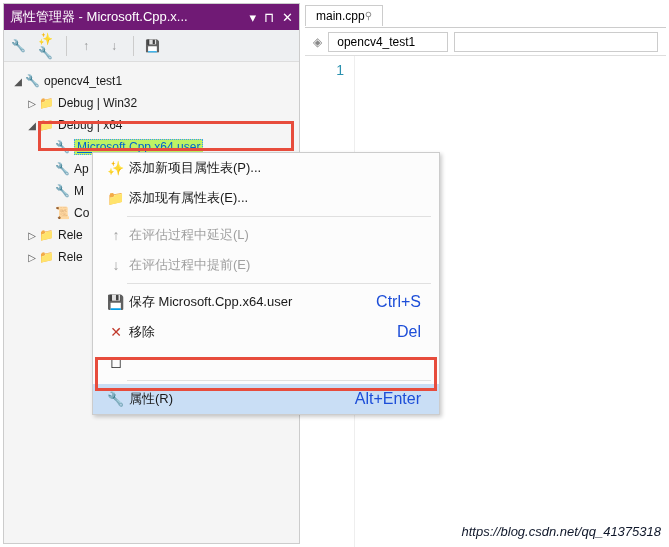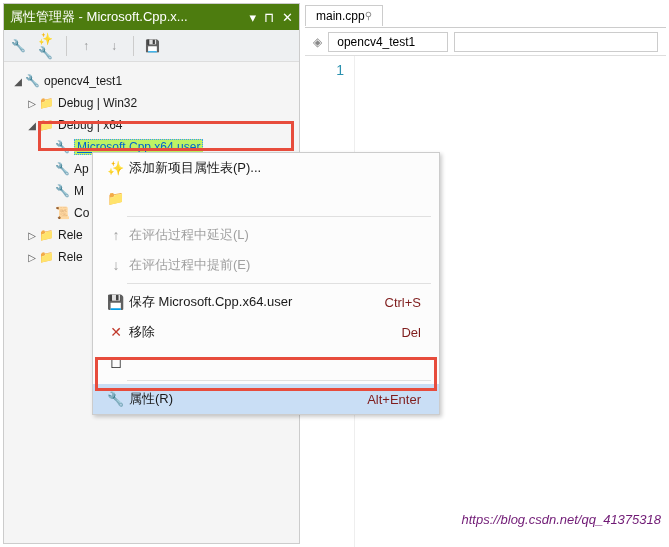--- a/index.html
+++ b/index.html
@@ -1,19 +1,19 @@
 <!DOCTYPE html>
 <html><head>
   <meta charset="utf-8">
   <style>
     * { box-sizing: border-box; margin: 0; padding: 0; font-family: "Microsoft YaHei", "Segoe UI", sans-serif; }
     body { width: 669px; height: 547px; background: #fff; overflow: hidden; position: relative; font-size: 12px; }
     
     .panel { position: absolute; left: 3px; top: 3px; width: 297px; height: 541px; border: 1px solid #ccc; background: #f5f5f5; }
-    .panel-header { background: #4d7c0f; color: #fff; height: 26px; display: flex; align-items: center; padding: 0 6px; font-size: 13px; }
+    .panel-header { background: #701a75; color: #fff; height: 26px; display: flex; align-items: center; padding: 0 6px; font-size: 13px; }
     .panel-title { flex: 1; white-space: nowrap; overflow: hidden; text-overflow: ellipsis; }
     .panel-header-icons { display: flex; gap: 8px; align-items: center; }
     .panel-header-icons span { cursor: pointer; }
     
     .toolbar { height: 32px; background: #eef0f2; display: flex; align-items: center; padding: 0 6px; gap: 10px; border-bottom: 1px solid #ddd; }
     .toolbar-icon { width: 18px; height: 18px; display: flex; align-items: center; justify-content: center; cursor: pointer; }
     .toolbar-sep { width: 1px; height: 20px; background: #ccc; }
     .disabled { opacity: 0.4; cursor: default; }
     
     .tree { padding: 8px 4px; background: #f5f5f5; font-size: 12px; color: #1a1a1a; }
@@ -36,28 +36,28 @@
     .editor-dd2 { flex: 1; border: 1px solid #ccc; height: 20px; background: #fff; }
     .gutter { width: 50px; text-align: right; padding: 6px 10px 0 0; color: #2b91af; font-size: 14px; font-family: Consolas, monospace; border-right: 1px solid #eee; float: left; height: 100%; }
     
     .context-menu { position: absolute; left: 92px; top: 152px; width: 348px; background: #fcfcfc; border: 1px solid #ccc; box-shadow: 2px 2px 4px rgba(0,0,0,0.2); z-index: 100; }
     .menu-item { display: flex; align-items: center; height: 30px; padding: 0 10px; font-size: 13px; }
     .menu-item.enabled { color: #1a1a1a; cursor: pointer; }
     .menu-item.menu-disabled { color: #a0a0a0; }
     .menu-item.highlighted { background: #c9def5; }
     .menu-icon { width: 26px; text-align: center; font-size: 14px; }
     .menu-label { flex: 1; }
-    .menu-shortcut { color: #7f1d1d; font-size: 13px; padding-right: 8px; }
+    .menu-shortcut { color: #1d4ed8; font-size: 16px; padding-right: 8px; }
     .menu-sep { height: 1px; background: #e0e0e0; margin: 3px 8px 3px 34px; }
     
     .red-box { position: absolute; border: 3px solid #e74c3c; pointer-events: none; z-index: 200; }
     .red-box-1 { left: 38px; top: 121px; width: 256px; height: 30px; }
     .red-box-2 { left: 95px; top: 357px; width: 342px; height: 34px; }
     
-    .watermark { position: absolute; right: 8px; bottom: 20px; color: #701a75; font-size: 13px; font-style: italic; }
+    .watermark { position: absolute; right: 8px; bottom: 8px; color: #0f172a; font-size: 13px; font-style: italic; }
     
     .folder-icon { color: #d4a017; }
     .wrench-icon-dark { color: #444; }
     .scroll-icon { color: #888; }
   </style>
 </head>
 <body>
 
 <div class="panel">
   <div class="panel-header">
@@ -143,20 +143,21 @@
   </div>
 </div>
 
 <div class="context-menu">
   <div class="menu-item enabled">
     <span class="menu-icon">✨</span>
     <span class="menu-label">添加新项目属性表(P)...</span>
   </div>
   <div class="menu-item enabled">
     <span class="menu-icon">📁</span>
+    <span class="menu-label">添加现有属性表(E)...</span>
   </div>
   <div class="menu-sep"></div>
   <div class="menu-item menu-disabled">
     <span class="menu-icon">↑</span>
     <span class="menu-label">在评估过程中延迟(L)</span>
   </div>
   <div class="menu-item menu-disabled">
     <span class="menu-icon">↓</span>
     <span class="menu-label">在评估过程中提前(E)</span>
   </div>

